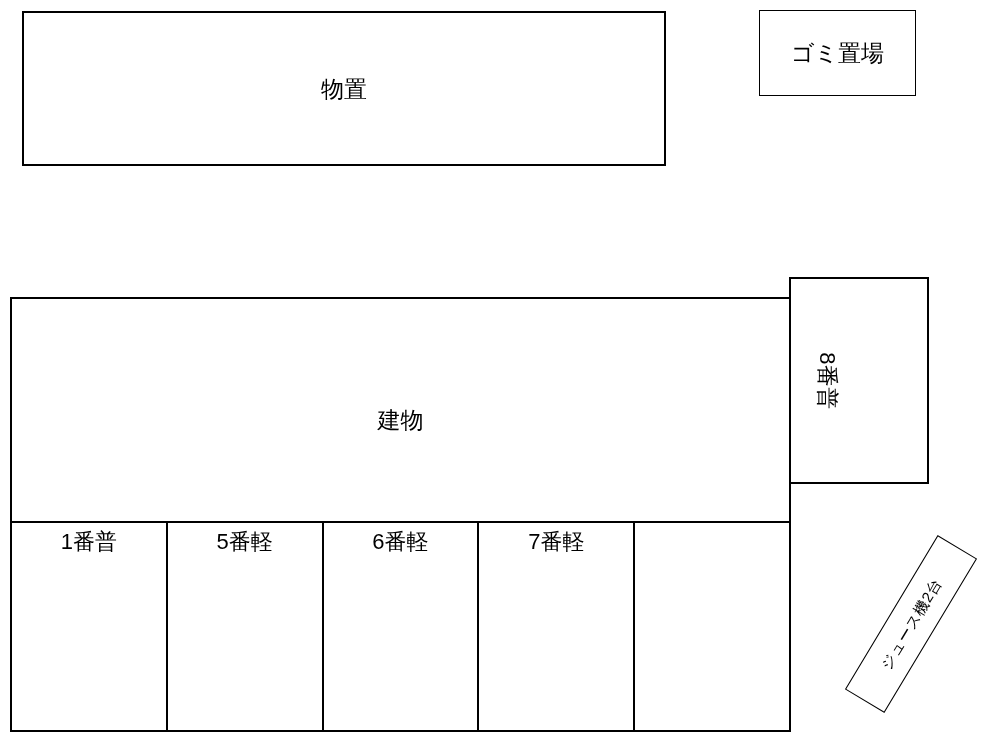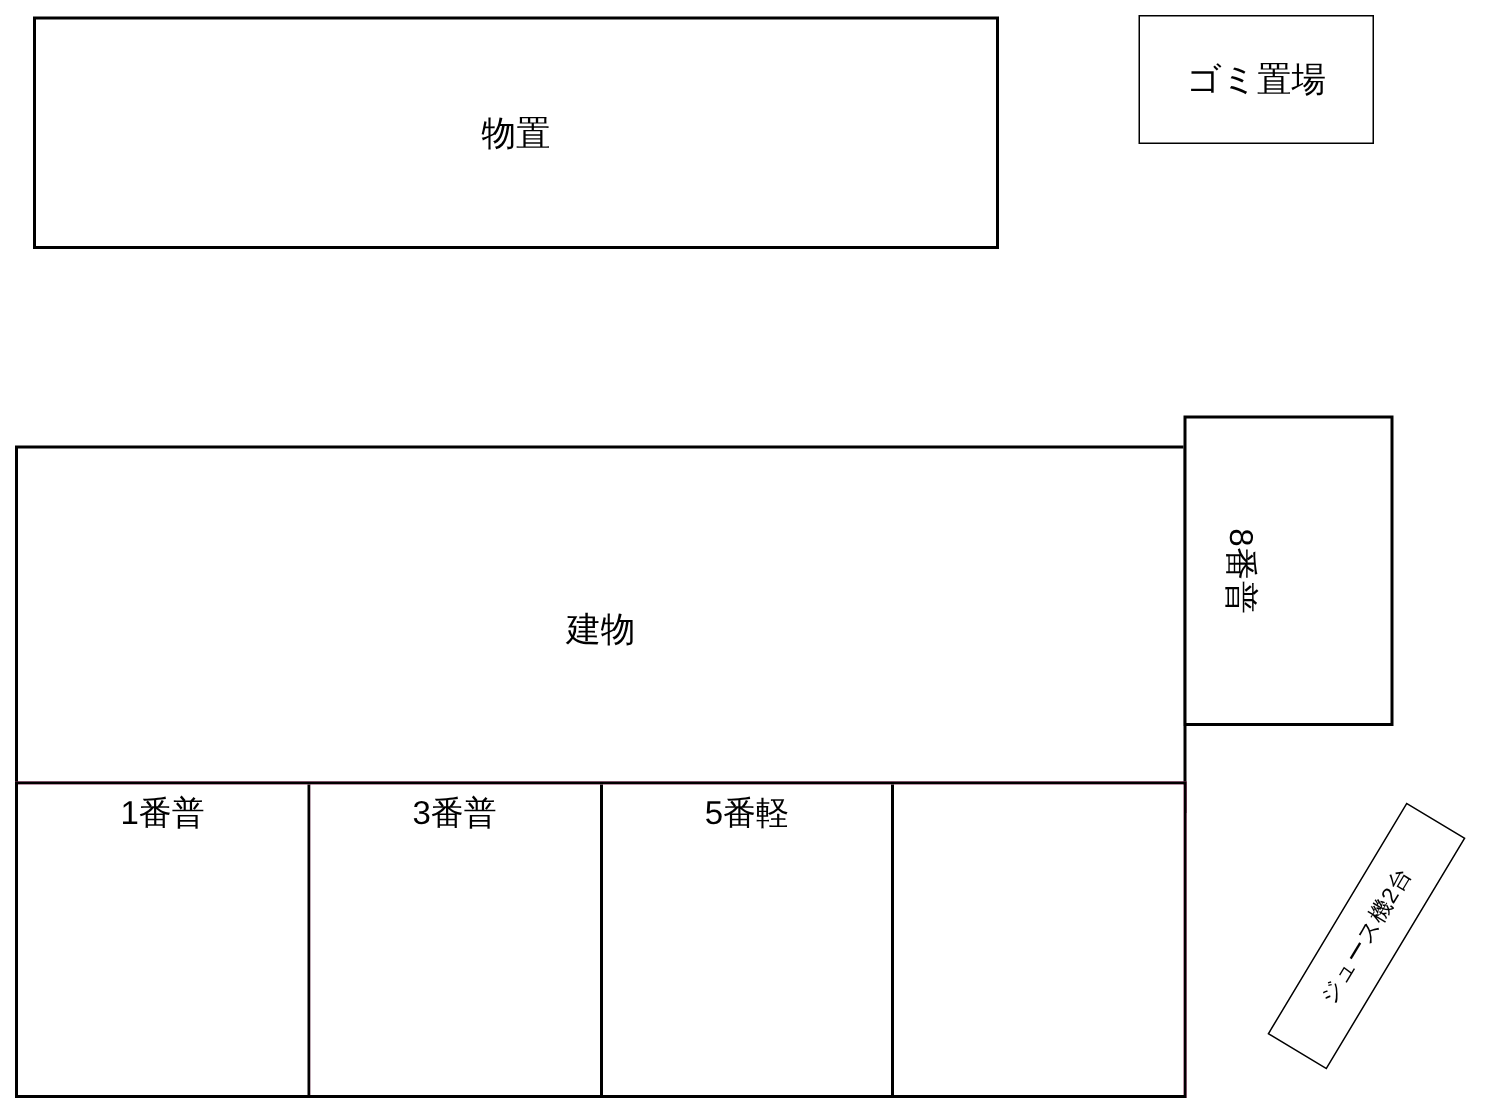--- a/index.html
+++ b/index.html
@@ -181,24 +181,27 @@
 
   <div class="box" id="stall-8">
     <span class="label" id="stall-8-label">8番普</span>
   </div>
 
   <div id="parking-row">
     <div class="stall">
       <span class="stall-label">1番普</span>
     </div>
     <div class="stall">
-      <span class="stall-label">3番普</span>
-    </div>
-    <div class="stall">
       <span class="stall-label">5番軽</span>
+    </div>
+    <div class="stall">
+      <span class="stall-label">6番軽</span>
+    </div>
+    <div class="stall">
+      <span class="stall-label">7番軽</span>
     </div>
     <div class="stall">
       <span class="stall-label"></span>
     </div>
   </div>
 
   <div id="vending-machines">
     <span class="label" id="vending-machines-label">ジュース機2台</span>
   </div>
 

